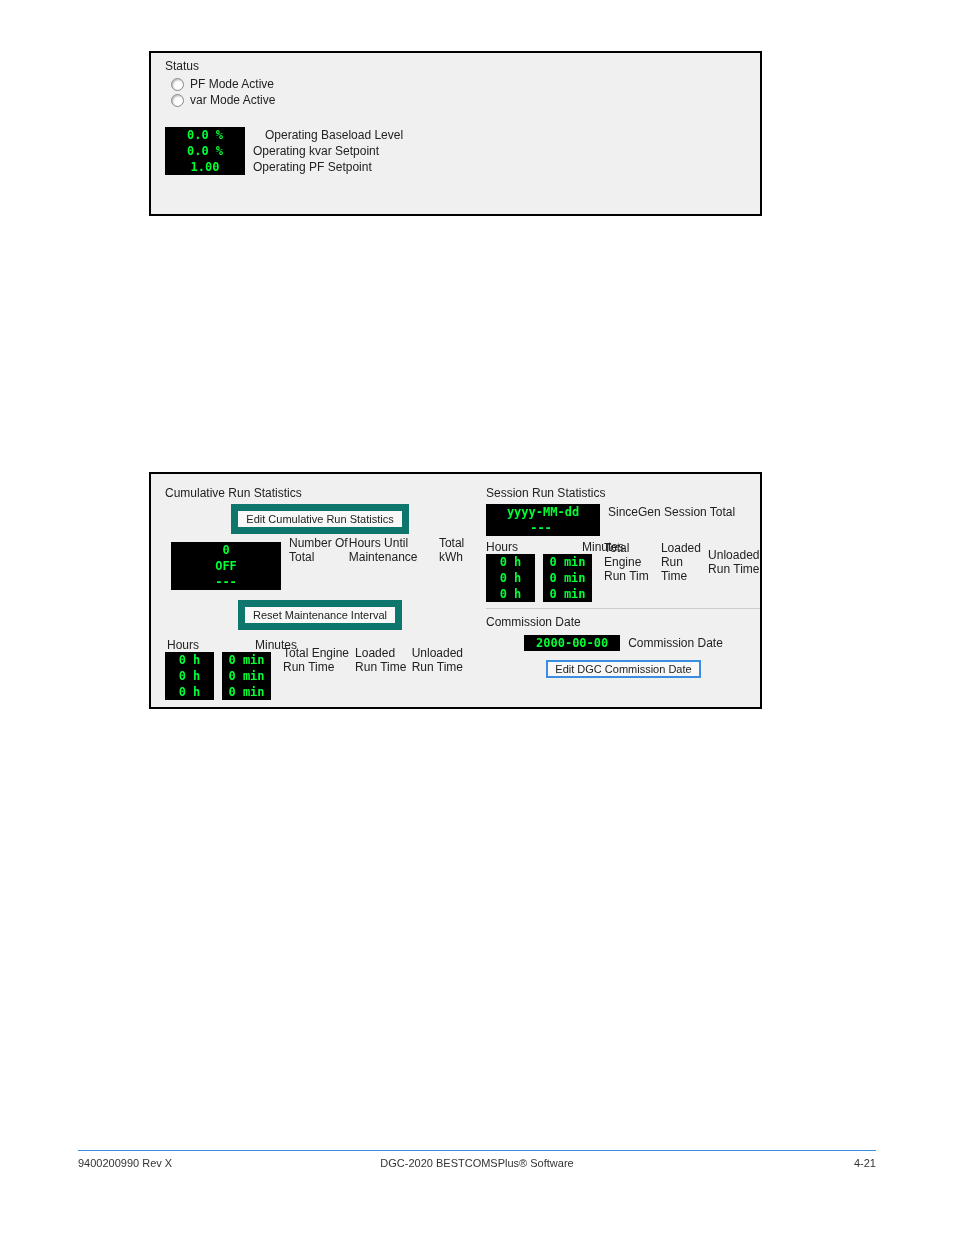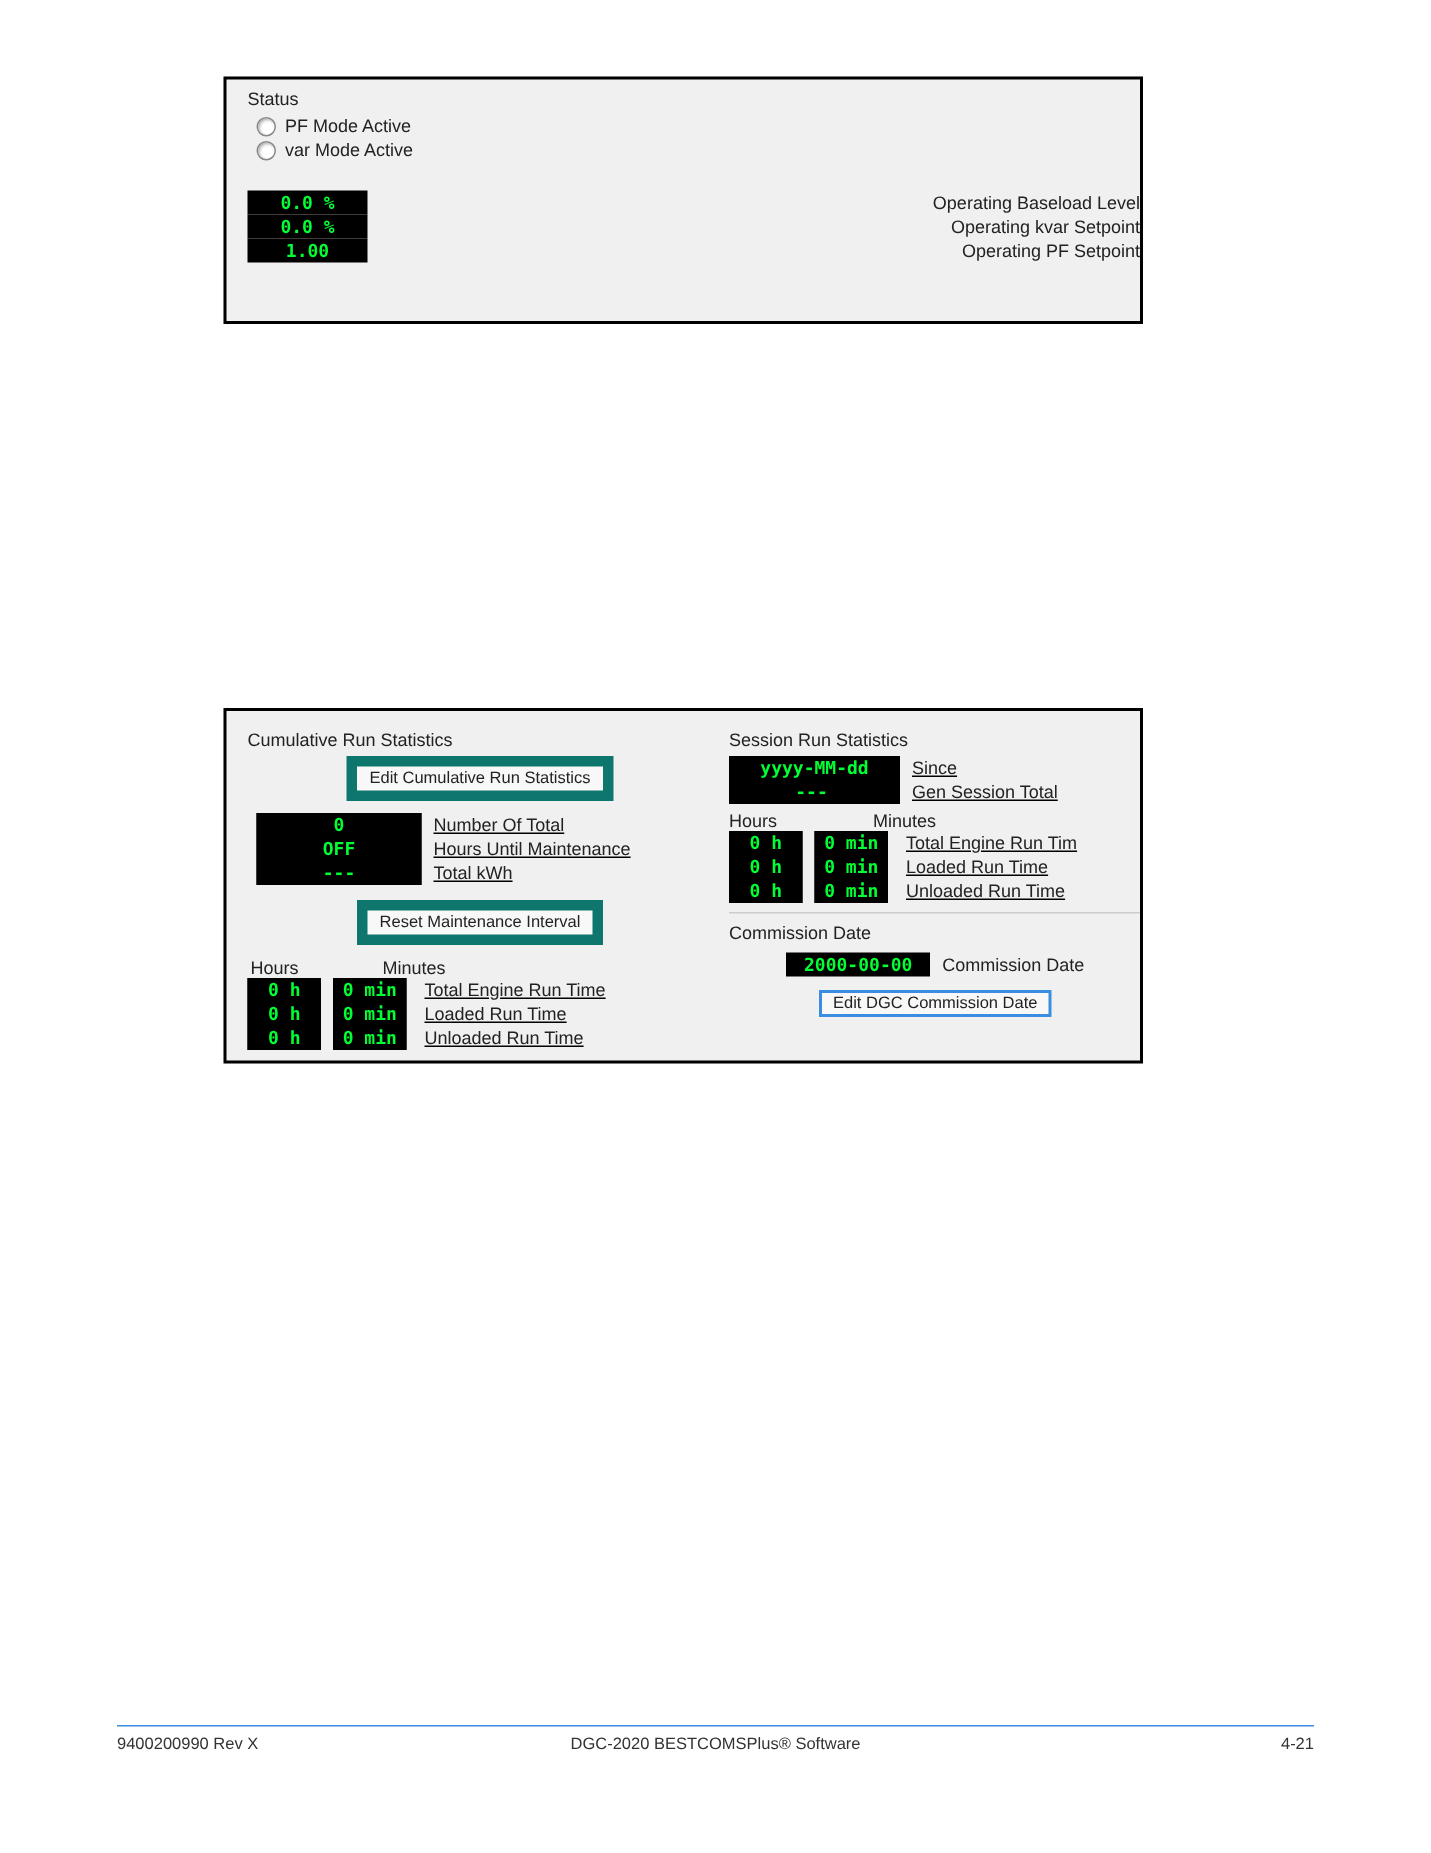--- a/index.html
+++ b/index.html
@@ -2,40 +2,40 @@
 <html><head>
 <meta charset="utf-8">
 <style>
   html,body{margin:0;padding:0;background:#fff;font-family:Arial,Helvetica,sans-serif;color:#000;}
   .page{width:954px;height:1235px;position:relative;margin:0 auto;background:#fff;border-radius:12px;}
   .panel{position:absolute;background:#f0f0f0;border:2px solid #000;box-sizing:border-box;}
   .section-title{padding:6px 10px 4px 14px;font-size:12px;color:#222;}
   .radio-row{display:flex;align-items:center;padding:0 14px 2px 20px;font-size:12px;color:#222;}
   .radio-dot{width:11px;height:11px;border-radius:50%;background:#fff;border:1px solid #888;margin-right:6px;box-shadow:inset 1px 1px 2px rgba(0,0,0,.3);}
   .lcd{background:#000;color:#00ff33;font-family:Consolas,Menlo,monospace;font-weight:bold;font-size:12px;text-align:center;display:flex;align-items:center;justify-content:center;height:16px;}
-  .lcd-wrap{display:flex;align-items:center;justify-content:space-between;}
+  .lcd-wrap{display:flex;align-items:center;}
   .label{font-size:12px;color:#222;}
   .btn{background:#f8f8f8;border:7px solid #0f766e;font-size:11px;padding:2px 8px;color:#222;cursor:pointer;}
   .btn-focus{border:2px solid #3a8de0;padding:1px 7px;text-align:center;}
   
   #p1{left:149px;top:51px;width:613px;height:165px;}
   #p1 .lcd-block{margin:18px 0 0 14px;}
   #p1 .lcd{width:80px;}
   #p1 .lcd+.label{margin-left:8px;}
   
   #p2{left:149px;top:472px;width:613px;height:237px;overflow:hidden;}
   #p2 .left,#p2 .right{position:absolute;top:12px;}
   #p2 .left{left:14px;width:310px;}
   #p2 .right{left:335px;width:275px;}
   .subheader{font-size:12px;color:#222;margin-bottom:4px;}
   .btn-row{text-align:center;margin:2px 0 8px 0;}
   .pair-table{display:flex;}
   .pair-table .col{margin-right:8px;}
   .pair-table .col .lcd{width:49px;}
-  .pair-table .labels{display:flex;flex-direction:column;justify-content:center;text-decoration:underline;}
+  .pair-table .labels{display:flex;justify-content:center;}
   .pair-table .labels .label{height:16px;display:flex;align-items:center;}
   .stack3{background:#000;padding:0;}
   .commission-row{display:flex;align-items:center;justify-content:center;margin-top:6px;}
   .commission-row .lcd{width:96px;margin-right:8px;}
   hr.sep{border:none;border-top:1px solid #ccc;margin:6px 0;}
   
   .footer{position:absolute;left:78px;right:78px;top:1150px;border-top:1px solid #3a8de0;padding-top:6px;font-size:11px;color:#333;display:flex;justify-content:space-between;}
   .footer .center{position:absolute;left:0;right:0;text-align:center;}
   .foot-left,.foot-right{position:relative;z-index:1;}
   
@@ -54,21 +54,21 @@
     <span class="label">PF Mode Active</span>
   </div>
   <div class="radio-row">
     <span class="radio-dot"></span>
     <span class="label">var Mode Active</span>
   </div>
 
   <div class="lcd-block">
     <div class="lcd-wrap">
       <div class="lcd">0.0 %</div>
-      <span class="label" style="margin-left:8px">Operating Baseload Level</span>
+      <span class="label" style="margin-left:20px">Operating Baseload Level</span>
     </div>
     <div class="lcd-wrap">
       <div class="lcd">0.0 %</div>
       <span class="label" style="margin-left:8px">Operating kvar Setpoint</span>
     </div>
     <div class="lcd-wrap">
       <div class="lcd">1.00</div>
       <span class="label" style="margin-left:8px">Operating PF Setpoint</span>
     </div>
   </div>

